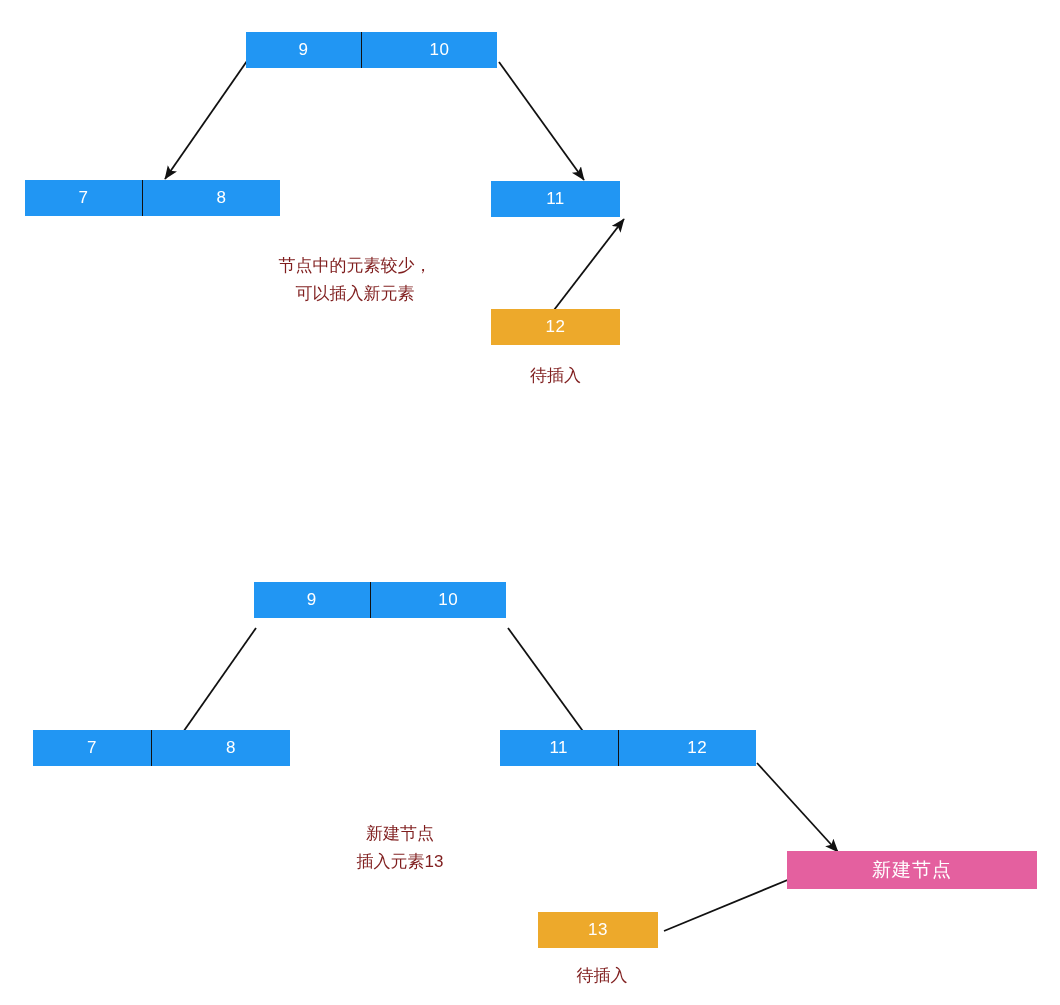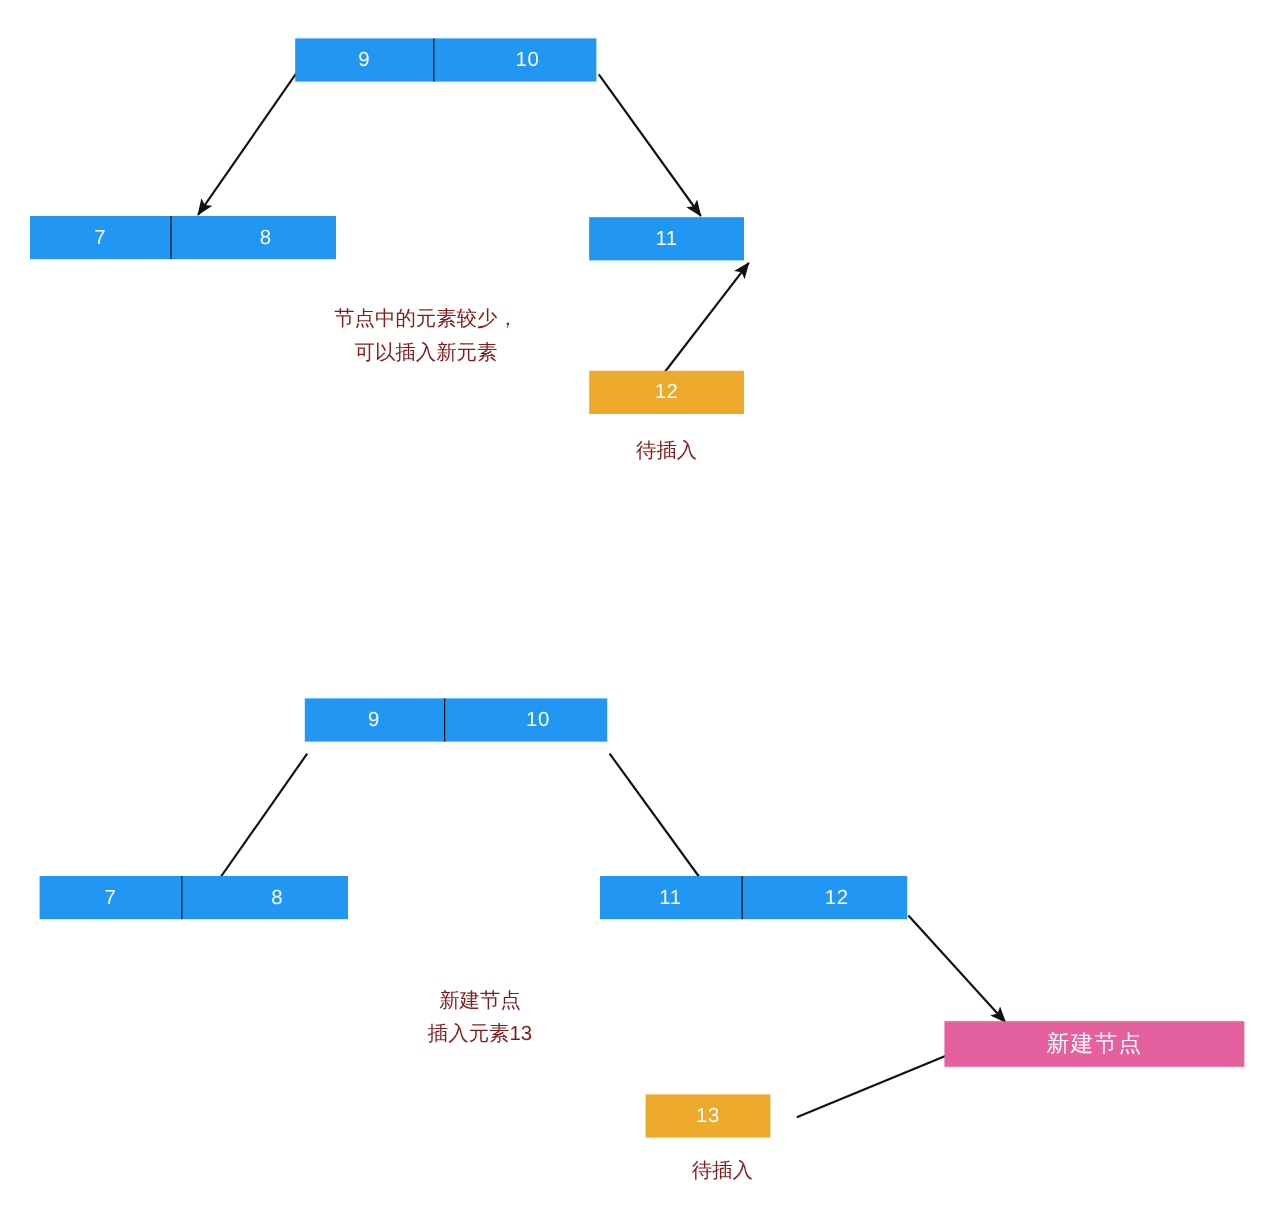--- a/index.html
+++ b/index.html
@@ -120,21 +120,21 @@
 
   <div class="node blue" style="left:500px; top:730px; width:256px; height:36px;">
     <div class="cell">11</div>
     <div class="cell">12</div>
   </div>
 
   <div class="node pink" style="left:787px; top:851px; width:250px; height:38px;">
     <div class="cell">新建节点</div>
   </div>
 
-  <div class="node orange" style="left:538px; top:912px; width:104px; height:36px;">
+  <div class="node orange" style="left:538px; top:912px; width:120px; height:36px;">
     <div class="cell">13</div>
   </div>
 
   <div class="caption" style="left:538px; top:962px; width:128px;">待插入</div>
 
   <div class="caption" style="left:300px; top:820px; width:200px;">新建节点
 插入元素13</div>
 
 </div>
 

